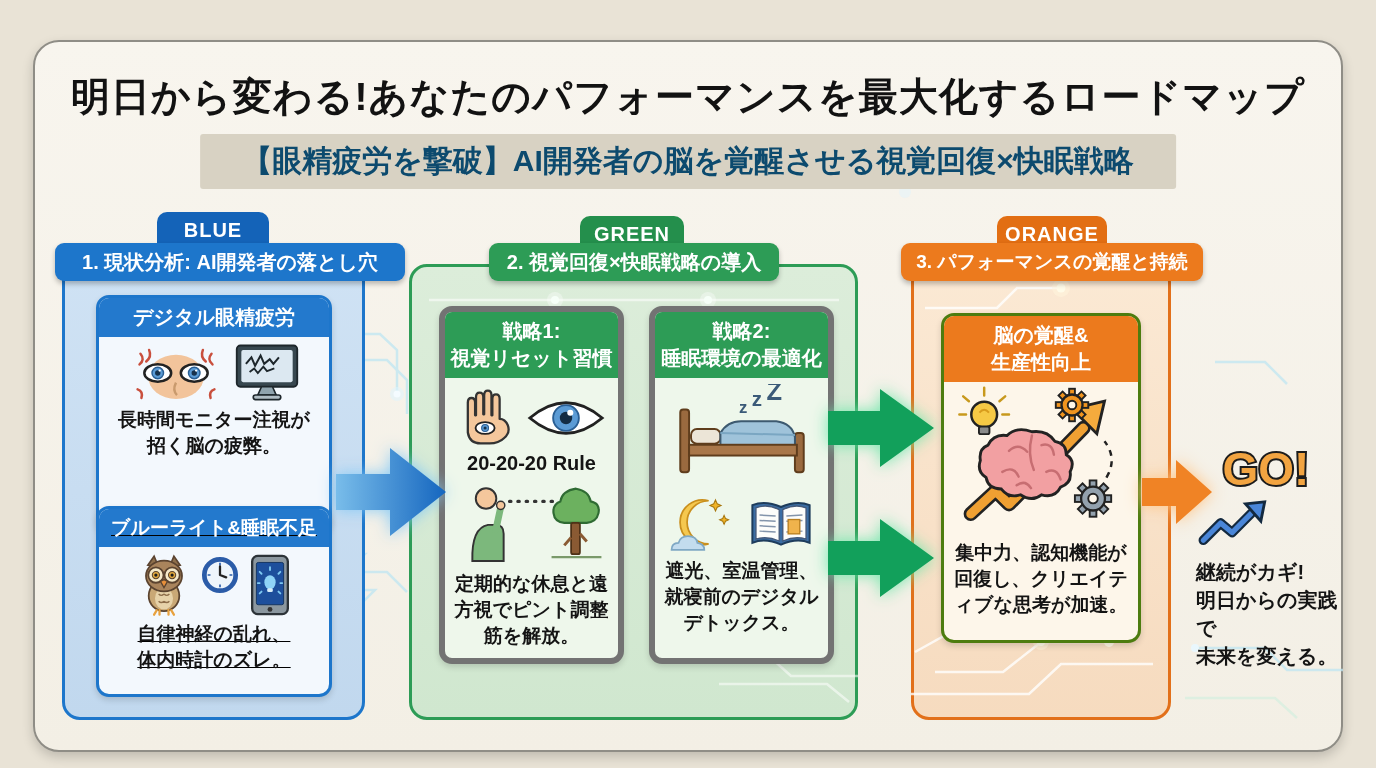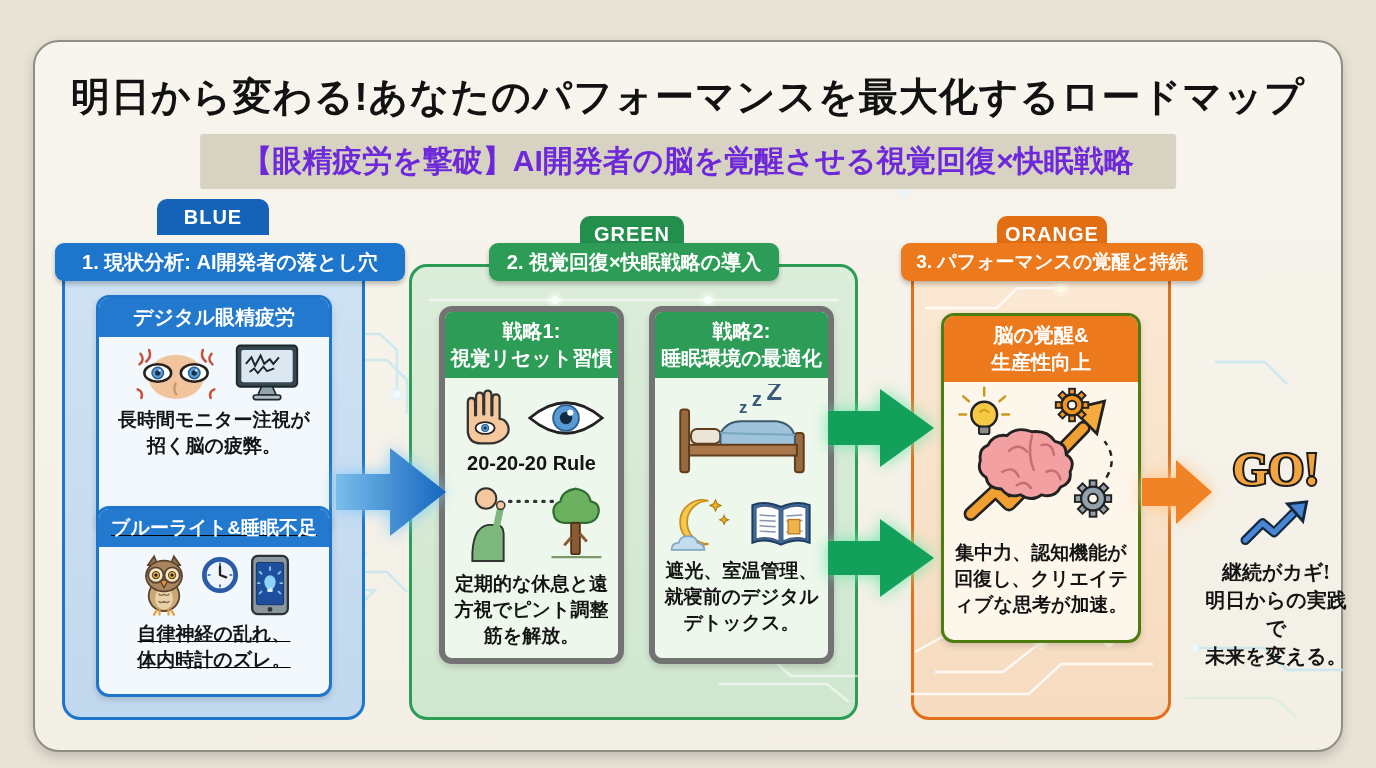--- a/index.html
+++ b/index.html
@@ -5,35 +5,35 @@
   html,body{margin:0;padding:0;background:#e9e3d6;}
   *{box-sizing:border-box;}
   body{font-family:"Liberation Sans","DejaVu Sans",sans-serif;}
   .stage{position:relative;width:1376px;height:768px;background:#e9e3d6;overflow:hidden;margin-top:12px;}
   .frame{position:absolute;left:33px;top:28px;width:1310px;height:712px;background:linear-gradient(180deg,#f8f5ee,#f3efe5);
          border:2px solid #8f8d86;border-radius:26px;box-shadow:0 5px 12px rgba(0,0,0,.18);}
   .bg-decor{position:absolute;left:0;top:0;width:1310px;height:712px;pointer-events:none;}
 
   .main-title{position:absolute;left:0;top:28px;width:100%;text-align:center;font-size:39px;font-weight:800;color:#121212;letter-spacing:1px;}
   .subtitle{position:absolute;left:50%;transform:translateX(-50%);top:92px;background:#d8d2c3;padding:7px 42px;
-            font-size:30px;font-weight:800;color:#6d28d9;border-radius:3px;white-space:nowrap;}
+            font-size:30px;font-weight:800;color:#0c4a6e;border-radius:3px;white-space:nowrap;}
 
   .badge{position:absolute;height:36px;border-radius:10px 10px 0 0;color:#fff;font-weight:800;font-size:20px;
          text-align:center;line-height:36px;letter-spacing:1px;z-index:2;}
   .col-header{position:absolute;height:38px;border-radius:9px;color:#fff;font-weight:800;text-align:center;
               line-height:38px;z-index:3;box-shadow:0 3px 5px rgba(0,0,0,.25);white-space:nowrap;}
   .col-body{position:absolute;border-radius:18px;z-index:1;}
 
   .card{position:absolute;border-radius:13px;box-shadow:0 3px 6px rgba(0,0,0,.15);z-index:4;overflow:hidden;text-align:center;}
   .card-head{color:#fff;font-weight:800;font-size:20px;line-height:1.35;padding:6px 2px;}
   .card-text{font-weight:800;color:#141414;font-size:19px;line-height:1.38;margin-top:4px;}
   .icon-row{display:flex;justify-content:center;align-items:center;}
 
   
-  .badge.c-blue{left:157px;top:187px;width:112px;background:#1463b8;}
+  .badge.c-blue{left:157px;top:200px;width:112px;background:#1463b8;}
   .col-header.c-blue{left:55px;top:231px;width:350px;background:#1d76cb;font-size:20px;}
   .col-body.c-blue{left:62px;top:251px;width:303px;height:457px;background:linear-gradient(180deg,#cfe2f4,#c1d8ee);border:3px solid #1d76cb;}
   .card.c-blue{background:#f3f8fd;border:3px solid #1d76cb;width:236px;left:96px;}
   .card-head.c-blue{background:#2379cd;}
 
   
   .badge.c-green{left:580px;top:204px;width:104px;background:#248f4c;}
   .col-header.c-green{left:489px;top:231px;width:290px;background:#2d9c56;font-size:20px;}
   .col-body.c-green{left:409px;top:252px;width:449px;height:456px;background:linear-gradient(180deg,#dcedda,#d0e7cf);border:3px solid #2d9c56;}
   .card.c-green{background:#eef7eb;border:6px solid #737373;width:185px;top:294px;height:358px;}
@@ -44,21 +44,21 @@
   .col-header.c-orange{left:901px;top:231px;width:302px;background:#ec7a1d;font-size:19px;}
   .col-body.c-orange{left:911px;top:252px;width:260px;height:456px;background:linear-gradient(180deg,#fbe9d4,#f6dbbf);border:3px solid #e2701a;}
   .card.c-orange{background:#fdf6ea;border:3px solid #4d7c0f;width:200px;left:941px;top:301px;height:330px;}
   .card-head.c-orange{background:#ec7a1d;}
 
   .flow-arrow{position:absolute;z-index:5;}
   .flow-arrow.blue{filter:drop-shadow(0 0 8px rgba(130,200,245,.95));}
   .flow-arrow.green{filter:drop-shadow(0 0 8px rgba(110,230,170,.95));}
   .flow-arrow.orange{filter:drop-shadow(0 0 8px rgba(255,195,130,.95));}
 
-  .go-wrap{position:absolute;left:1196px;top:430px;width:160px;z-index:5;text-align:center;font-family:Liberation Serif, serif;}
+  .go-wrap{position:absolute;left:1196px;top:430px;width:160px;z-index:5;}
   .go-outcome{font-size:20px;font-weight:800;color:#141414;line-height:1.4;margin-top:8px;}
   .rule-label{font-size:20px;font-weight:800;color:#141414;margin-top:4px;}
 </style>
 </head>
 <body>
 
 <div class="stage">
   <div class="frame">
 
     <svg class="bg-decor" viewBox="0 0 1310 712">

